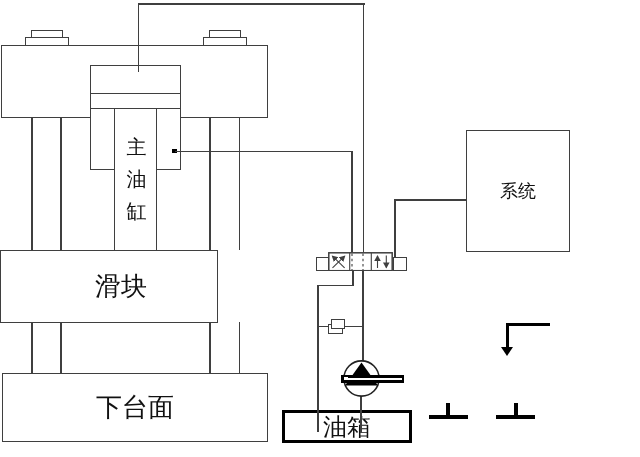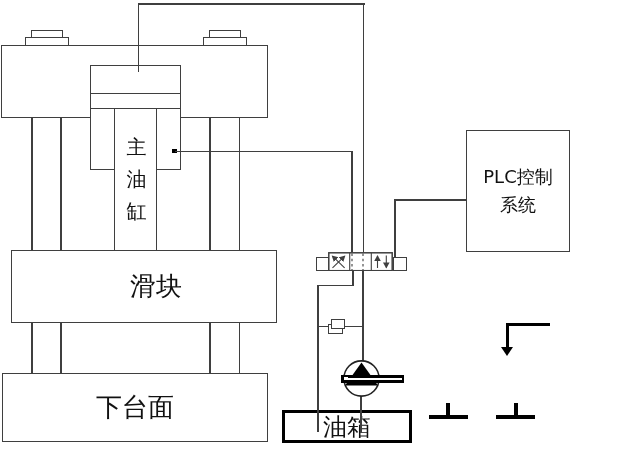--- a/index.html
+++ b/index.html
@@ -25,21 +25,21 @@
   #crossbeam{left:1px;top:45px;width:267px;height:73px;border-width:1.8px;}
   .colU{top:118px;height:132px;width:1.5px;}
   .colL{top:322px;height:52px;width:1.5px;}
   #colA1{left:31px;} #colA2{left:60px;} #colA3{left:209px;} #colA4{left:238.5px;}
   #colB1{left:31px;} #colB2{left:60px;} #colB3{left:209px;} #colB4{left:238.5px;}
   #cylOuter{left:90px;top:65px;width:91px;height:105px;}
   #cylDiv1{left:91px;top:92.5px;width:89px;height:1.4px;}
   #cylDiv2{left:91px;top:107.5px;width:89px;height:1.4px;}
   #piston{left:114px;top:107.5px;width:43px;height:143px;}
   #pistonTxt{width:22px;font-size:20px;line-height:1.6;text-align:right;word-break:break-all;}
-  #slider{left:11px;top:250px;width:266px;height:73px;font-size:26px;padding-left:24px;}
+  #slider{left:0;top:250px;width:218px;height:73px;font-size:26px;padding-left:24px;}
   #lowerTable{left:2px;top:373px;width:266px;height:69px;font-size:26px;}
 
   
   #pipeTopV{left:137.5px;top:3px;width:1.5px;height:69px;}
   #pipeTopH{left:137.5px;top:3px;width:227px;height:1.5px;}
   #pipeB{left:362.5px;top:3px;width:1.5px;height:249px;}
   #dotA{left:172px;top:148.5px;width:4.5px;height:4.5px;}
   #pipeA1{left:175px;top:150.5px;width:177px;height:1.5px;}
   #pipeA2{left:351.2px;top:150.5px;width:1.5px;height:101.5px;}
   #plcWireH{left:394px;top:199px;width:72px;height:1.5px;}
@@ -161,17 +161,16 @@
   <div class="blk" id="legL"></div>
   <div class="blk" id="legR"></div>
   <div class="blk" id="footL"></div>
   <div class="blk" id="footR"></div>
 
   <div class="blk" id="pwrH"></div>
   <div class="blk" id="pwrV"></div>
   <div id="pwrArrow"></div>
 
   <div class="box center lbl" id="plc">
-    <span>PLC控制</span>
     <span>系统</span>
   </div>
 
 </div>
 
 </body></html>

